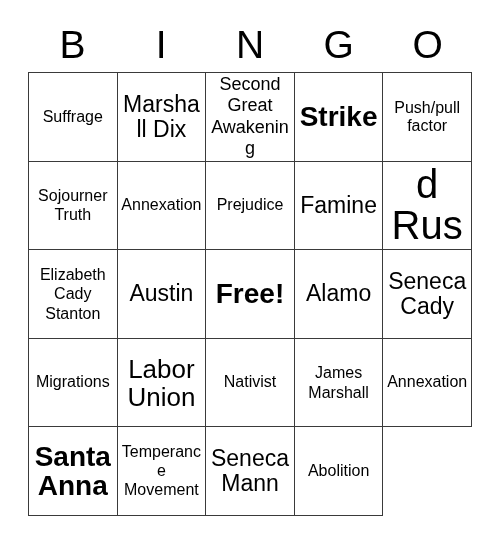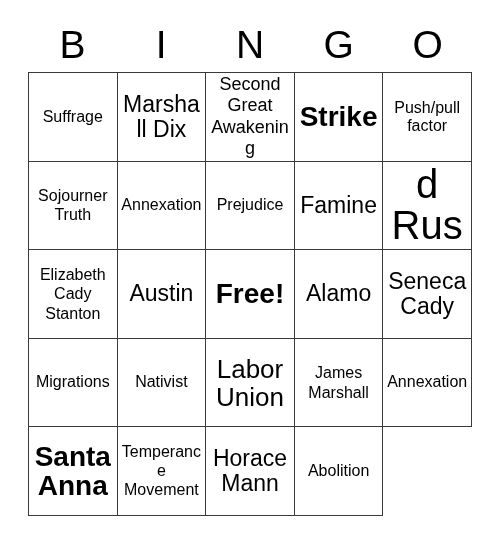--- a/index.html
+++ b/index.html
@@ -146,38 +146,38 @@
       <div class="cell">
         <span class="cell-text fs-xl">Alamo</span>
       </div>
       <div class="cell">
         <span class="cell-text fs-xl">Seneca Cady</span>
       </div>
       <div class="cell">
         <span class="cell-text fs-xs">Migrations</span>
       </div>
       <div class="cell">
-        <span class="cell-text fs-lg">Nativist</span>
+        <span class="cell-text fs-2xl">Labor Union</span>
       </div>
       <div class="cell">
-        <span class="cell-text fs-2xl">Labor Union</span>
+        <span class="cell-text fs-lg">Nativist</span>
       </div>
       <div class="cell">
         <span class="cell-text fs-md">James Marshall</span>
       </div>
       <div class="cell">
         <span class="cell-text fs-xs">Annexation</span>
       </div>
       <div class="cell">
         <span class="cell-text fs-3xl">Santa Anna</span>
       </div>
       <div class="cell">
         <span class="cell-text fs-xs">Temperance Movement</span>
       </div>
       <div class="cell">
-        <span class="cell-text fs-xl">Horace Mann</span>
+        <span class="cell-text fs-xl">Seneca Mann</span>
       </div>
       <div class="cell">
         <span class="cell-text fs-lg">Abolition</span>
       </div>
     </div>
 
 </div>
 
 </body></html>

